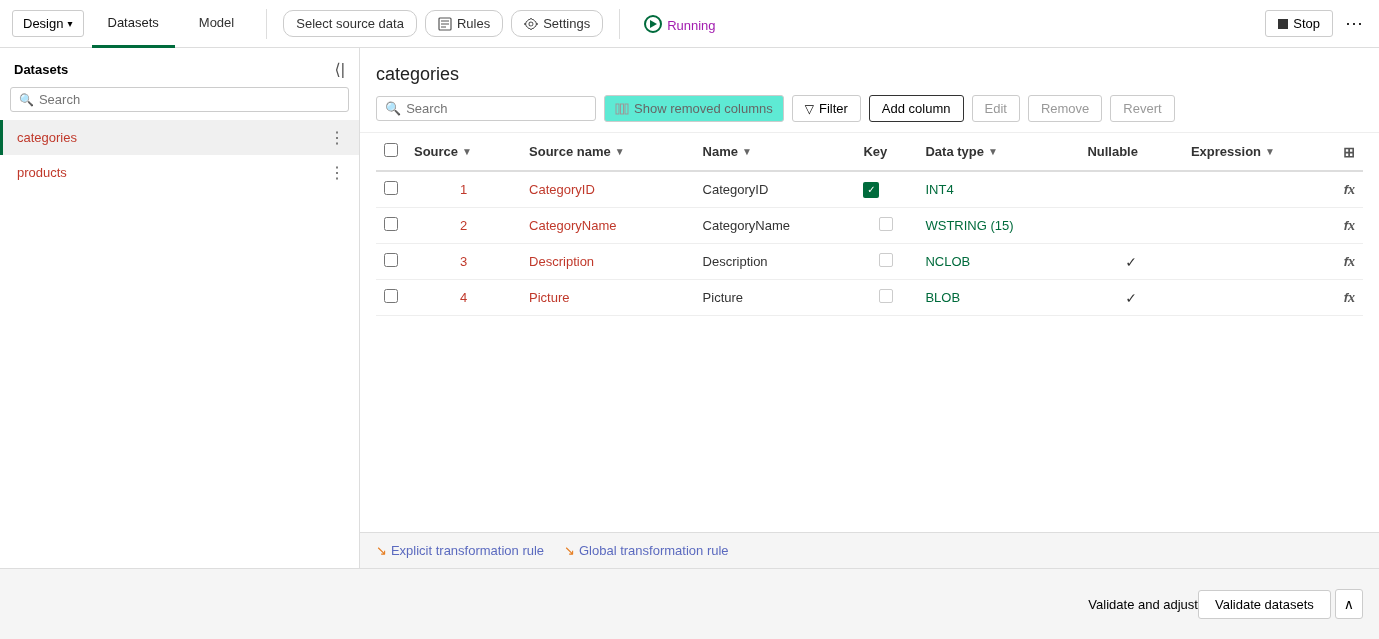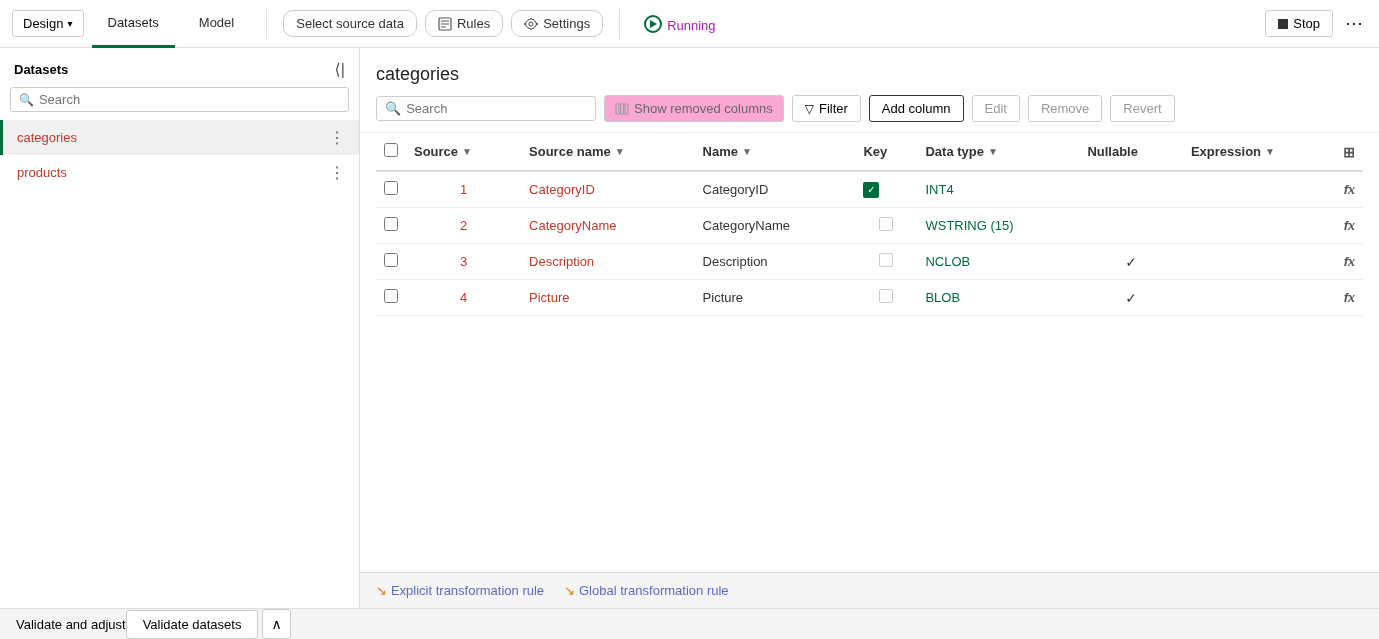--- a/index.html
+++ b/index.html
@@ -81,21 +81,21 @@
     }
     .content-toolbar {
       display: flex; align-items: center; padding: 10px 16px; gap: 8px; border-bottom: 1px solid #eee;
     }
     .toolbar-search {
       display: flex; align-items: center; border: 1px solid #ccc; border-radius: 3px;
       padding: 4px 8px; background: #fff; width: 220px;
     }
     .toolbar-search input { border: none; outline: none; font-size: 13px; width: 100%; }
     .show-removed-btn {
-      display: flex; align-items: center; gap: 5px; background: #f9a8d4; border: 1px solid #ccc;
+      display: flex; align-items: center; gap: 5px; background: #5eead4; border: 1px solid #ccc;
       padding: 5px 10px; cursor: pointer; border-radius: 3px; color: #666; font-size: 13px;
     }
     .filter-btn {
       display: flex; align-items: center; gap: 5px; background: #fff; border: 1px solid #ccc;
       padding: 5px 12px; cursor: pointer; border-radius: 3px; font-size: 13px;
     }
     .add-col-btn {
       display: flex; align-items: center; gap: 5px; background: #fff; border: 1px solid #333;
       padding: 5px 12px; cursor: pointer; border-radius: 3px; font-size: 13px; font-weight: 500;
     }
@@ -134,22 +134,22 @@
 
     
     .footer {
       background: #f5f5f5; border-top: 1px solid #ddd; padding: 10px 16px;
       display: flex; align-items: center; justify-content: space-between; flex-shrink: 0;
     }
     .footer-left { display: flex; gap: 20px; }
     .transform-link { display: flex; align-items: center; gap: 4px; color: #5b6abf; cursor: pointer; font-size: 12px; }
     .transform-link .arrow { color: #e67e22; }
     .bottom-bar {
-      background: #f5f5f5; border-top: 1px solid #ddd; padding: 0 16px;
-      display: flex; align-items: center; justify-content: flex-start; font-size: 13px;
+      background: #f5f5f5; border-top: 1px solid #ddd; padding: 20px 16px;
+      display: flex; align-items: center; justify-content: flex-end; font-size: 13px;
     }
     .validate-datasets-btn {
       background: #fff; border: 1px solid #ccc; padding: 6px 16px; cursor: pointer;
       border-radius: 3px; font-size: 13px;
     }
     .bottom-bar-right { display: flex; align-items: center; gap: 4px; }
     .expand-icon { font-size: 14px; }
   </style>
 </head>
 <body>

